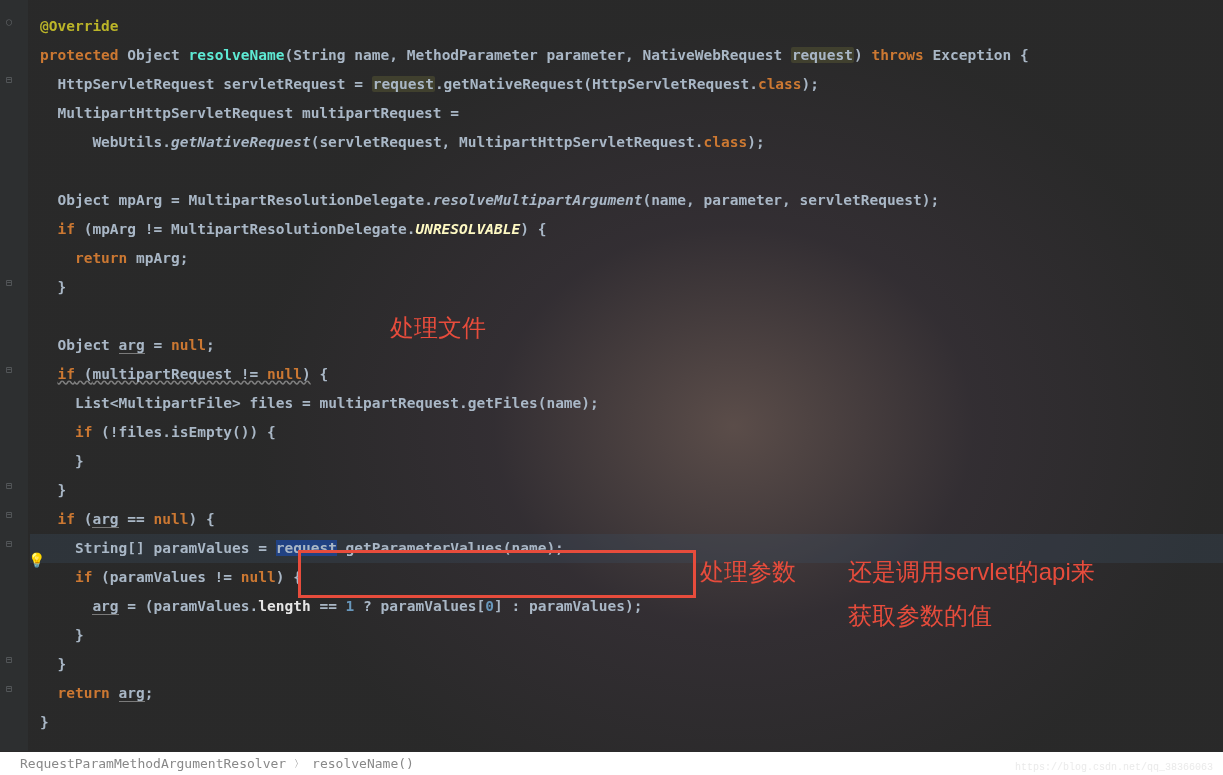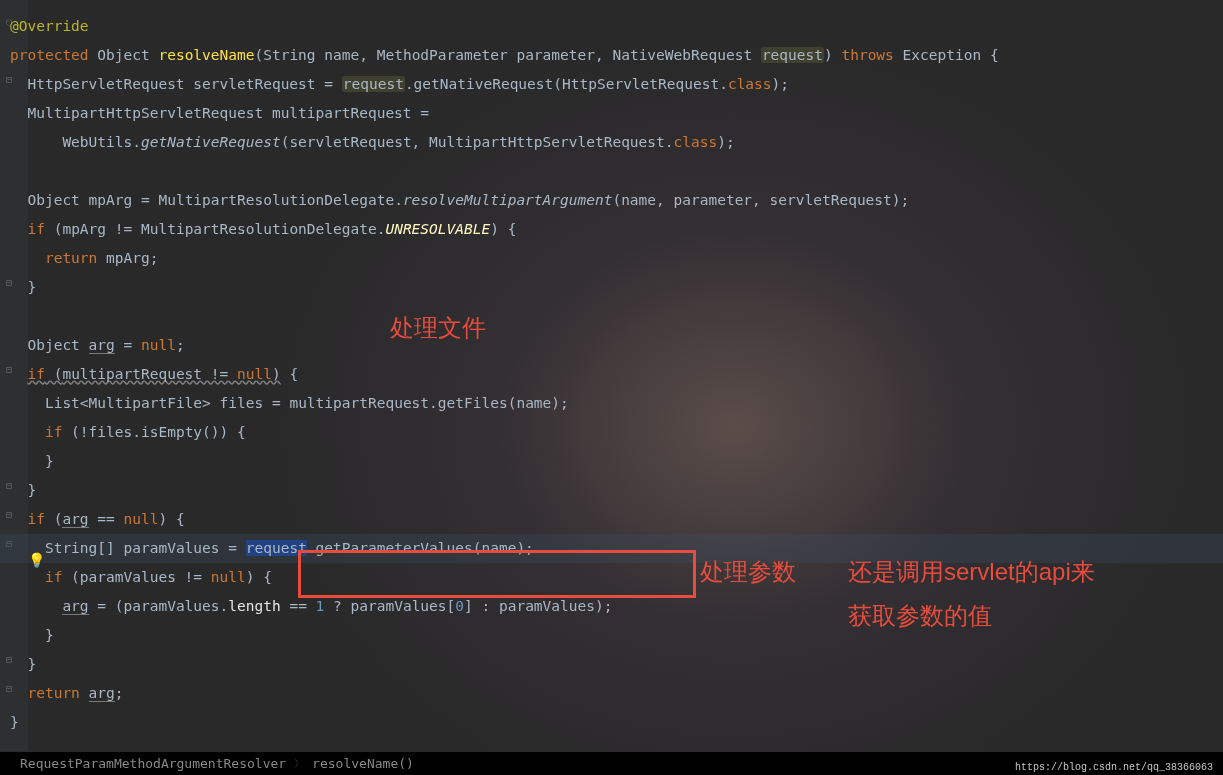--- a/index.html
+++ b/index.html
@@ -13,24 +13,26 @@
   position: relative;
 }
 .bg-overlay {
   position: absolute;
   top: 0; left: 0; right: 0; bottom: 0;
   background: radial-gradient(ellipse 600px 500px at 60% 55%, rgba(180,140,130,0.35), rgba(60,50,60,0.45) 40%, rgba(40,40,40,0.6) 80%);
   pointer-events: none;
 }
 .editor {
   position: relative;
+  padding-left: 30px;
   padding-top: 12px;
   line-height: 29px;
   color: #a9b7c6;
   z-index: 1;
+  font-weight: bold;
 }
 .gutter {
   position: absolute;
   left: 0;
   top: 0;
   width: 28px;
   height: 100%;
   background: rgba(49,51,53,0.6);
 }
 .gutter-icon {
@@ -44,21 +46,21 @@
   left: 28px;
   top: 552px;
   color: #f0a732;
   font-size: 14px;
   z-index: 5;
 }
 .code-line { white-space: pre; padding-left: 10px; }
 .kw { color: #cc7832; }
 .anno { color: #bbb529; }
 .num { color: #6897bb; }
-.method { color: #fde047; }
+.method { color: #5eead4; }
 .field { color: #e5e5e5; }
 .static-method { font-style: italic; color: #a9b7c6; }
 .static-field { font-style: italic; color: #fef9c3; }
 .param-hl { background: rgba(80,80,50,0.6); border-radius: 2px; padding: 0 1px; }
 .underline { border-bottom: 1px solid #7a7a7a; }
 .wavy { text-decoration: underline wavy #808080; text-decoration-skip-ink: none; }
 .selection { background: #214283; }
 .caret-highlight { background: rgba(60,80,100,0.3); }
 
 .red-box {
@@ -76,21 +78,21 @@
   z-index: 4;
   pointer-events: none;
 }
 
 .breadcrumb {
   position: absolute;
   bottom: 0;
   left: 0;
   right: 0;
   height: 24px;
-  background: #000000;
+  background: #ffffff;
   color: #888;
   font-size: 13px;
   display: flex;
   align-items: center;
   padding-left: 20px;
   border-top: 1px solid #2b2b2b;
 }
 .breadcrumb-sep {
   margin: 0 8px;
   color: #666;

